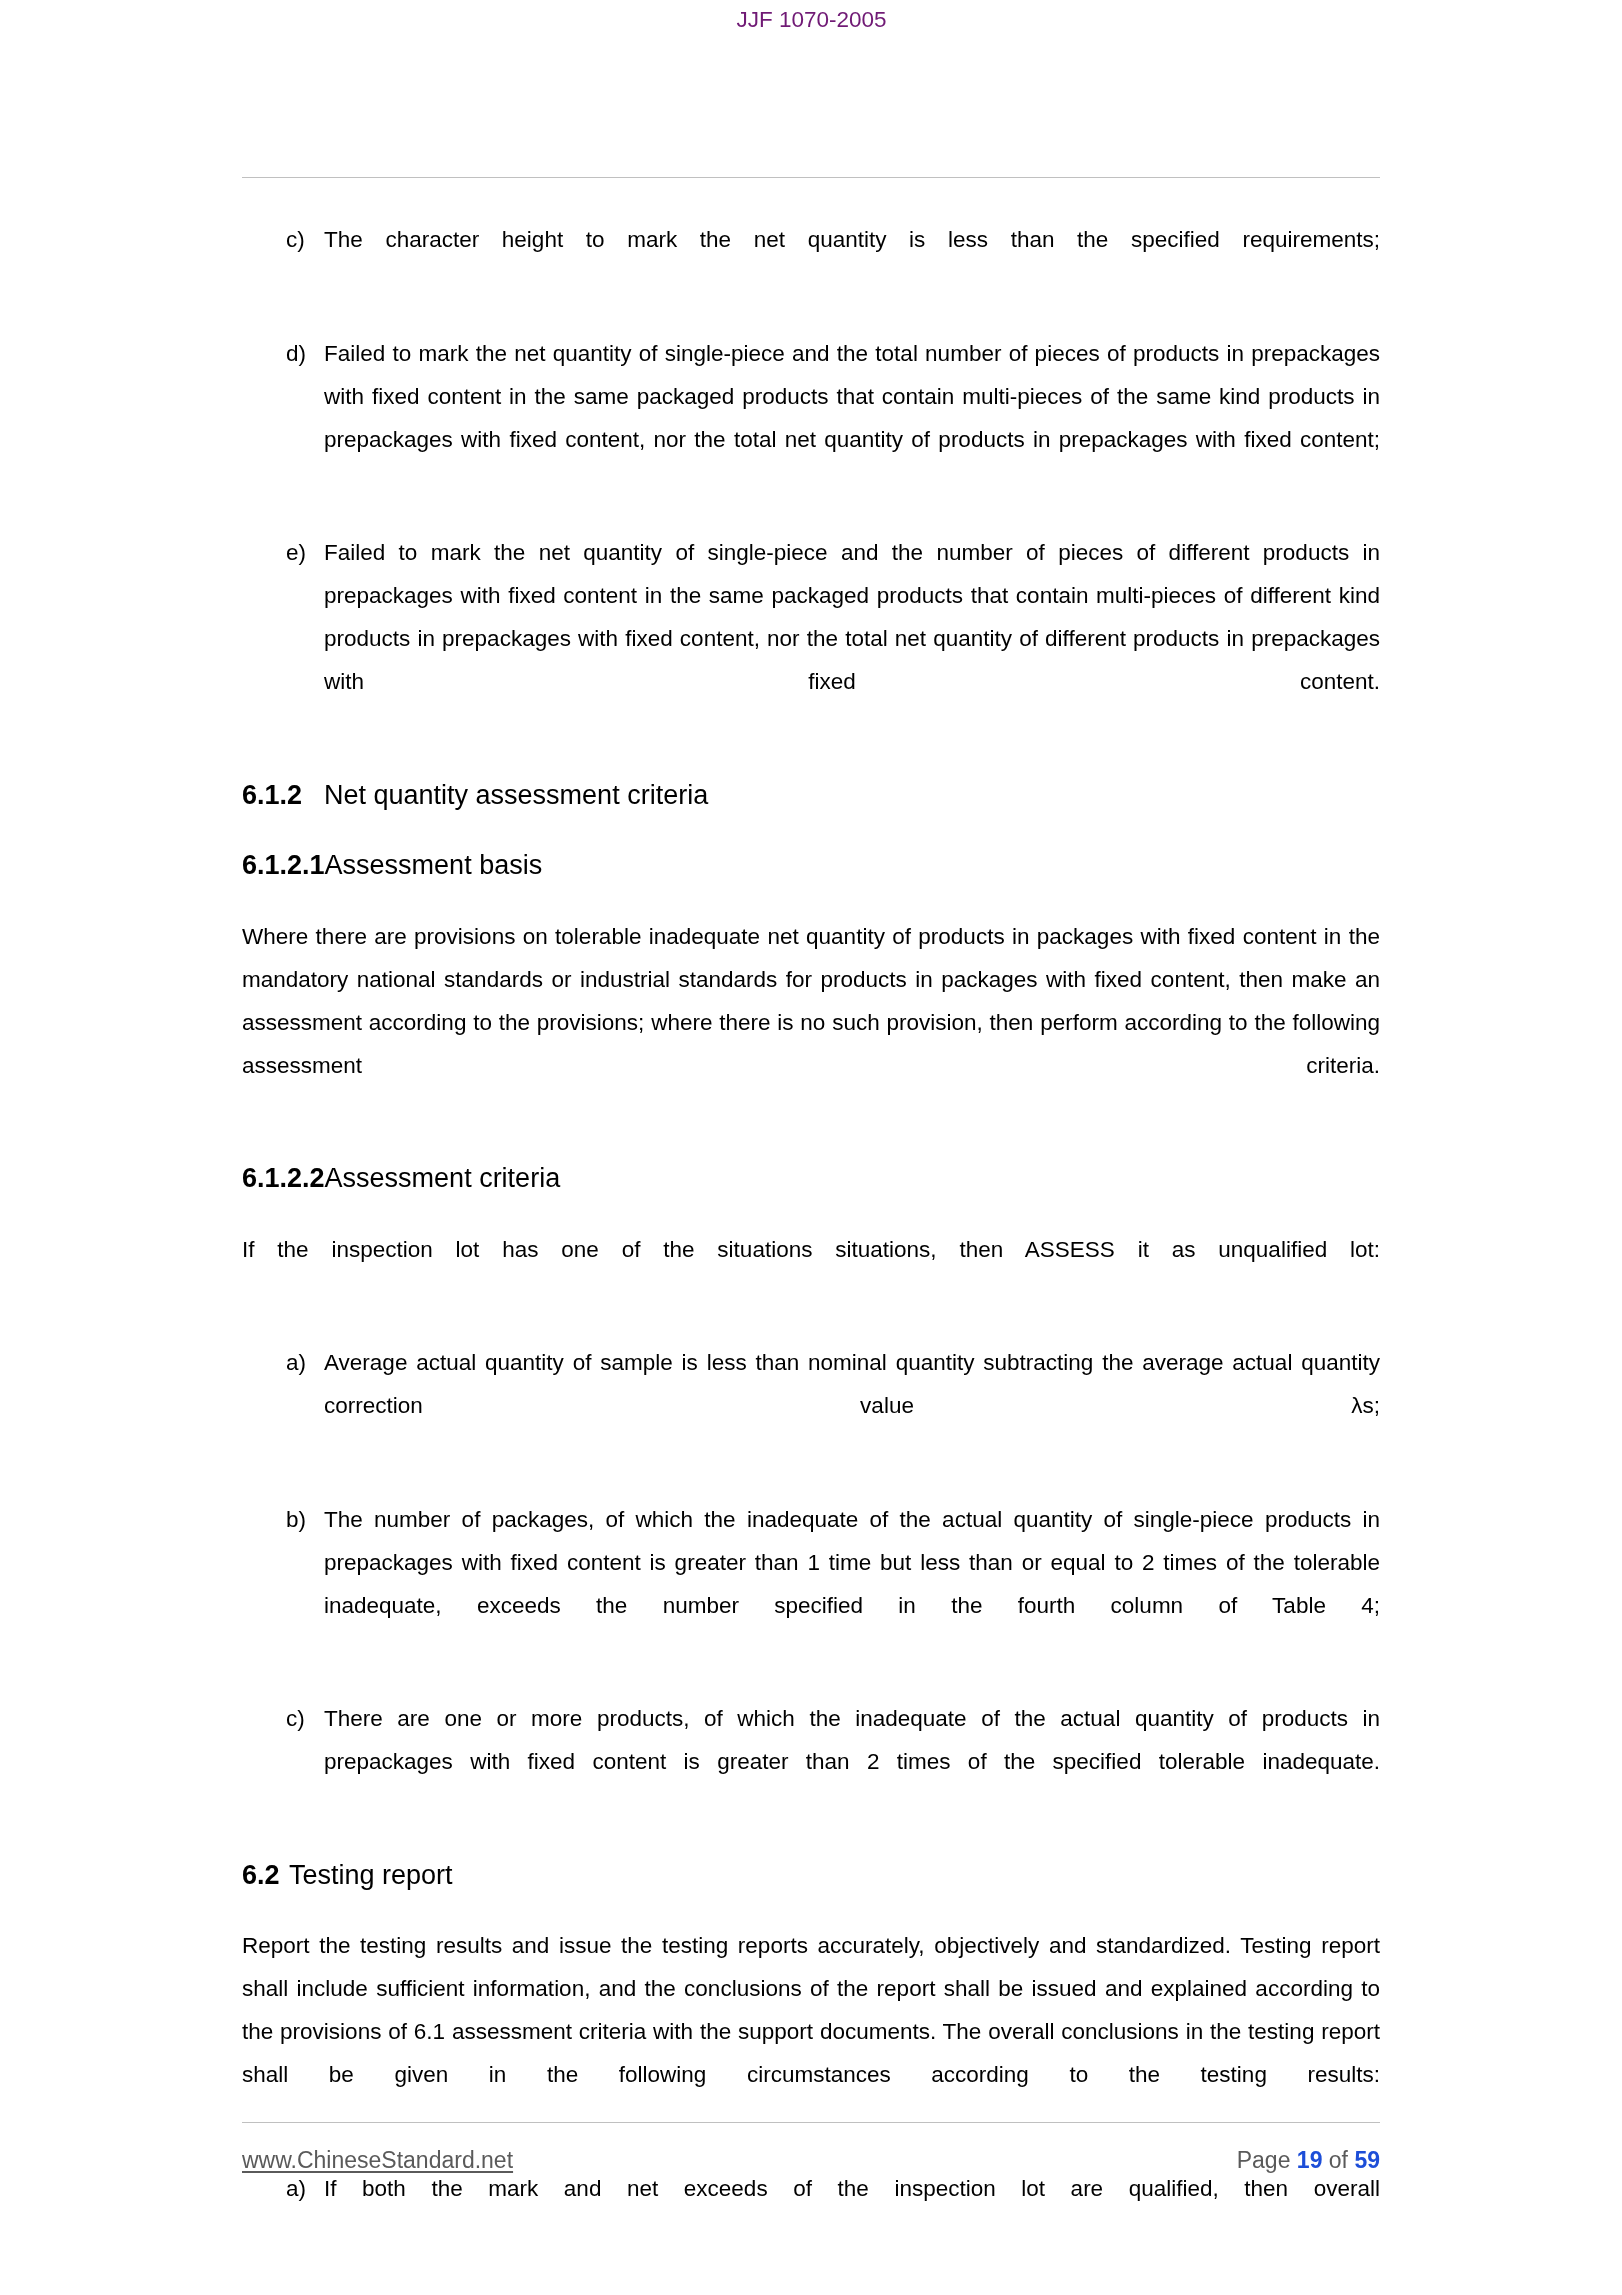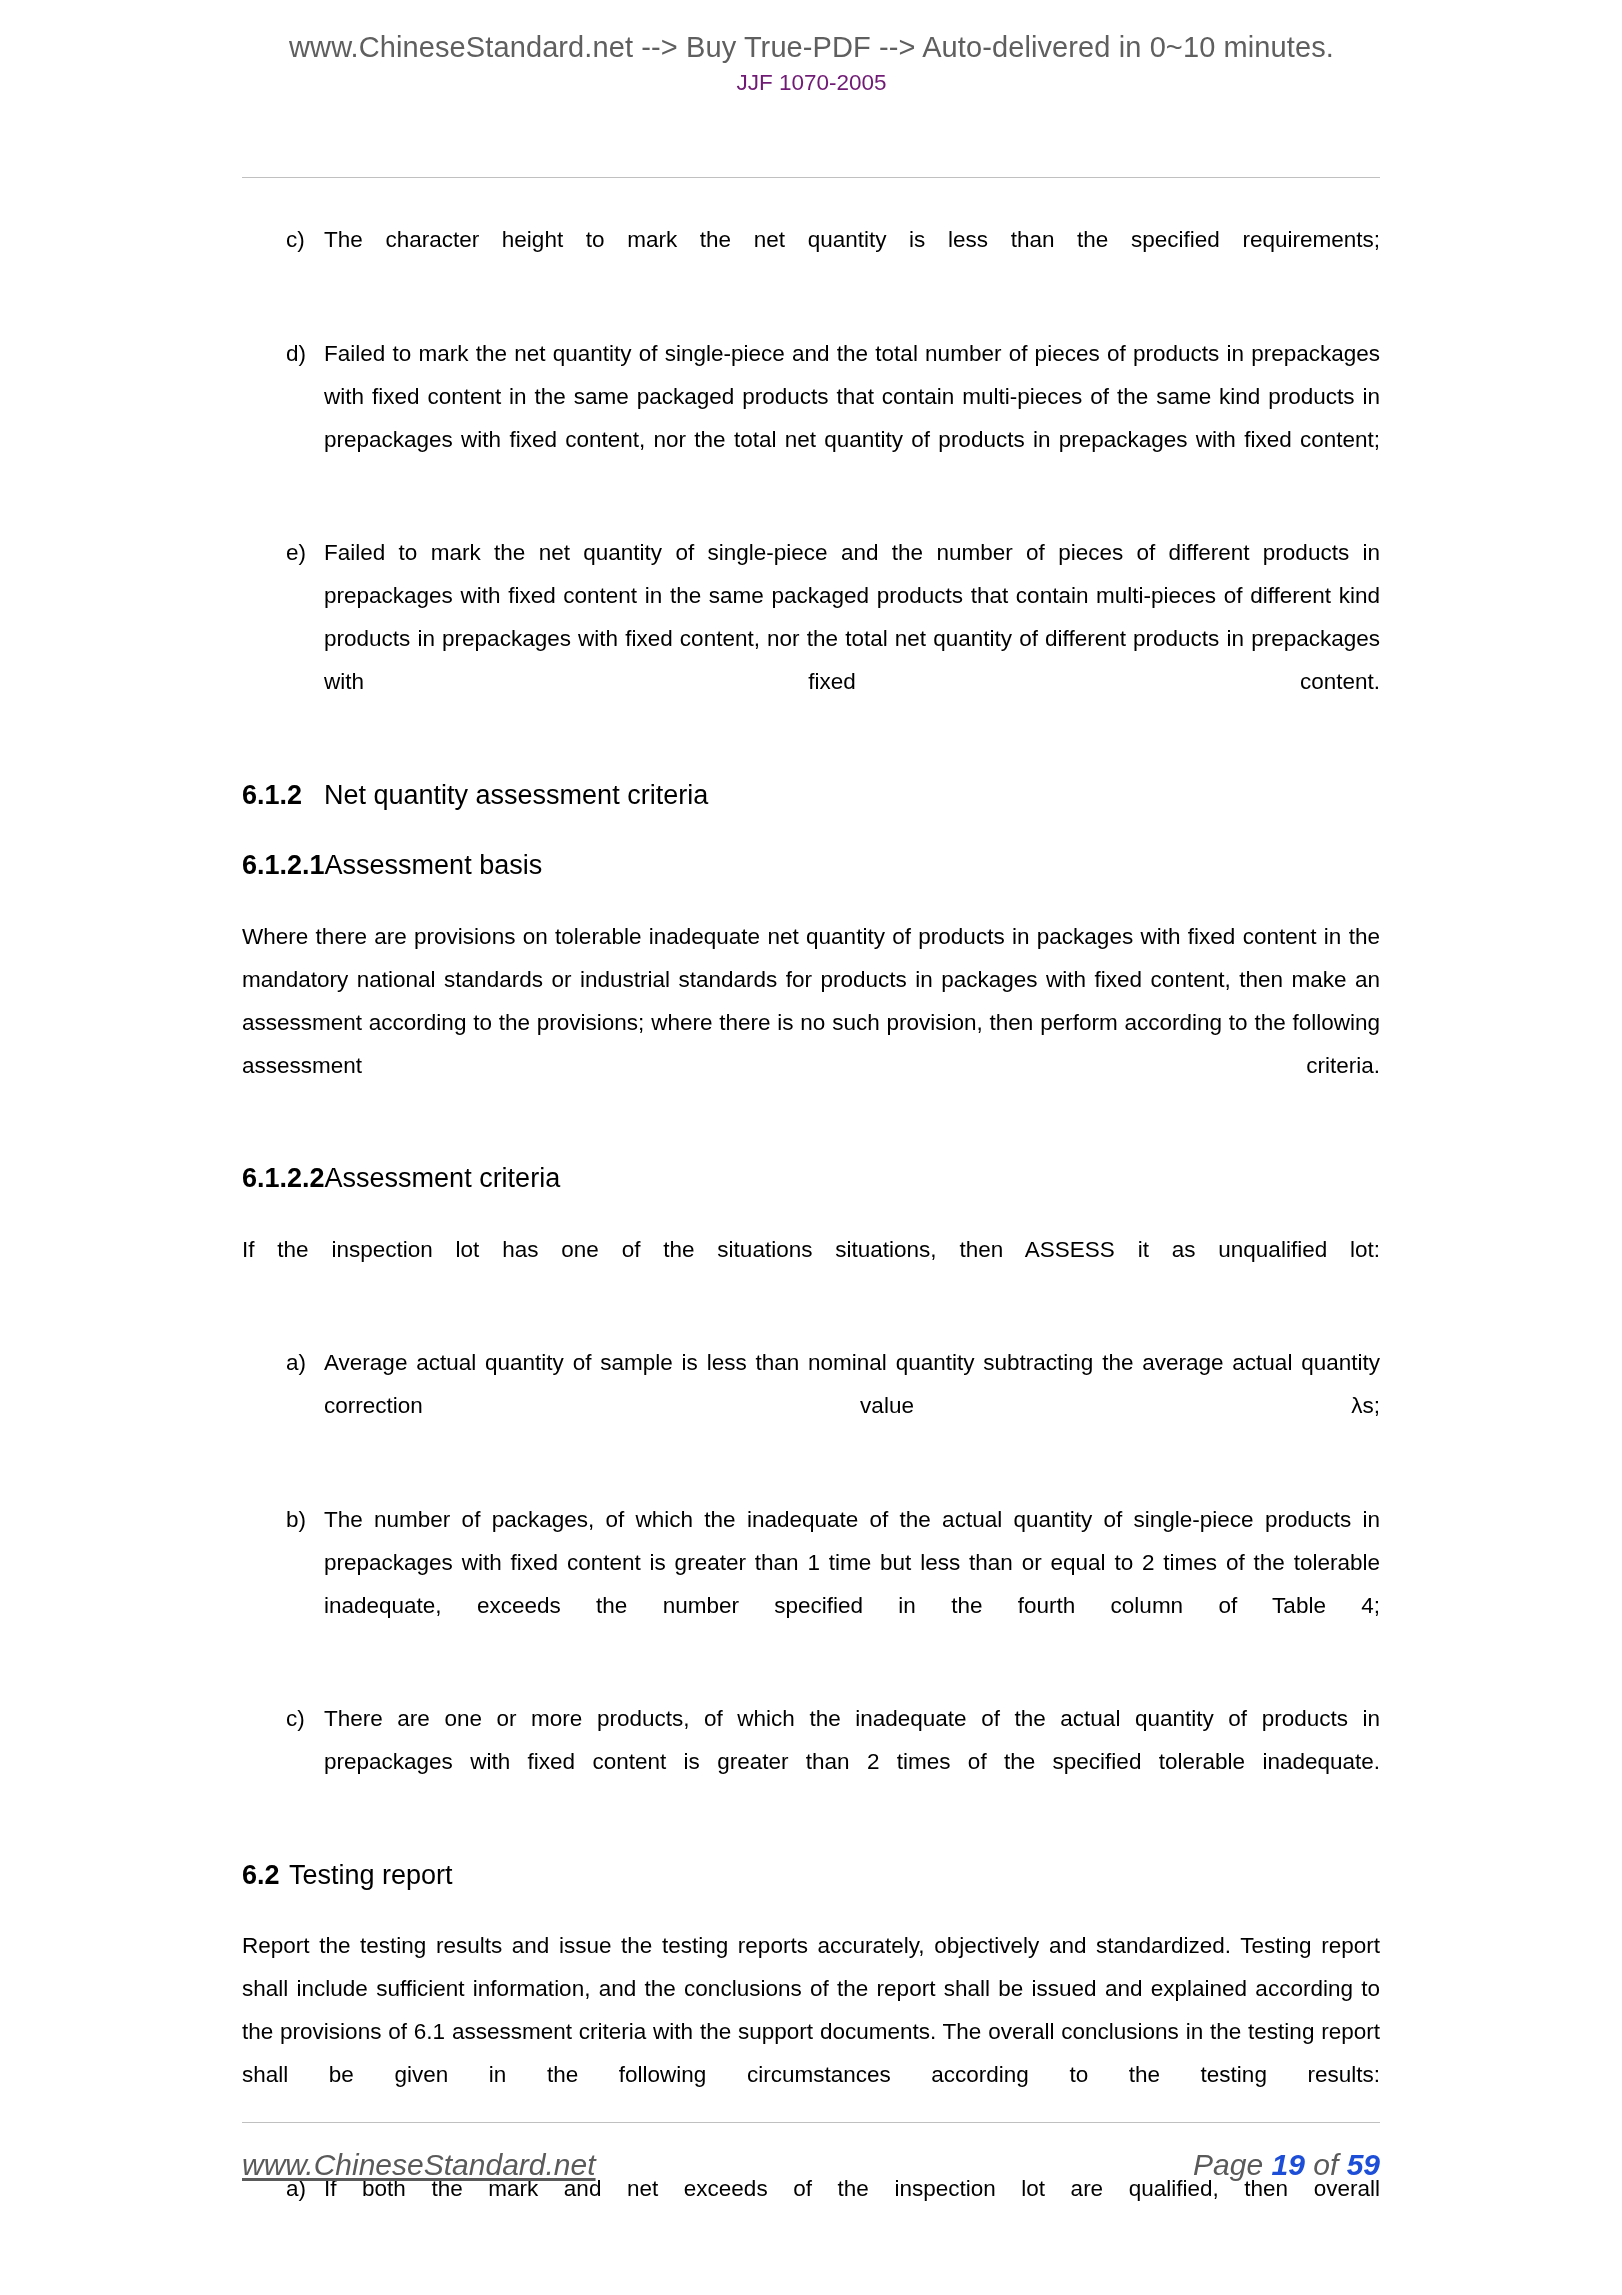--- a/index.html
+++ b/index.html
@@ -136,44 +136,42 @@
     border-top: 1.7px solid #c0c0c0;
   }
   .page-footer {
     position: absolute;
     left: 242px;
     top: 2147px;
     width: 1138px;
     display: flex;
     align-items: baseline;
     justify-content: space-between;
-    font-size: 30px;
+    font-size: 23px;
     color: #5a5a5a;
     line-height: 1.2;
-    font-style: italic;
   }
   .footer-link {
     color: #5a5a5a;
     text-decoration: underline;
     text-underline-offset: 3.3px;
     white-space: nowrap;
   }
   .footer-page {
     white-space: nowrap;
     color: #5a5a5a;
   }
   .footer-page b { font-weight: bold; color: #1d4ed8; }
 </style>
 </head>
 <body>
 
 <div class="page">
 
   <div class="page-header">
-    <div class="watermark">www.ChineseStandard.net --&gt; Buy True-PDF --&gt; Auto-delivered in 0~10 minutes.</div>
     <div class="std-no">JJF 1070-2005</div>
   </div>
   <div class="header-rule"></div>
 
   <div class="content">
 
     <div class="li">
       <span class="marker">c)</span>
       <span class="li-text">The character height to mark the net quantity is less than the specified requirements;</span>
     </div>

